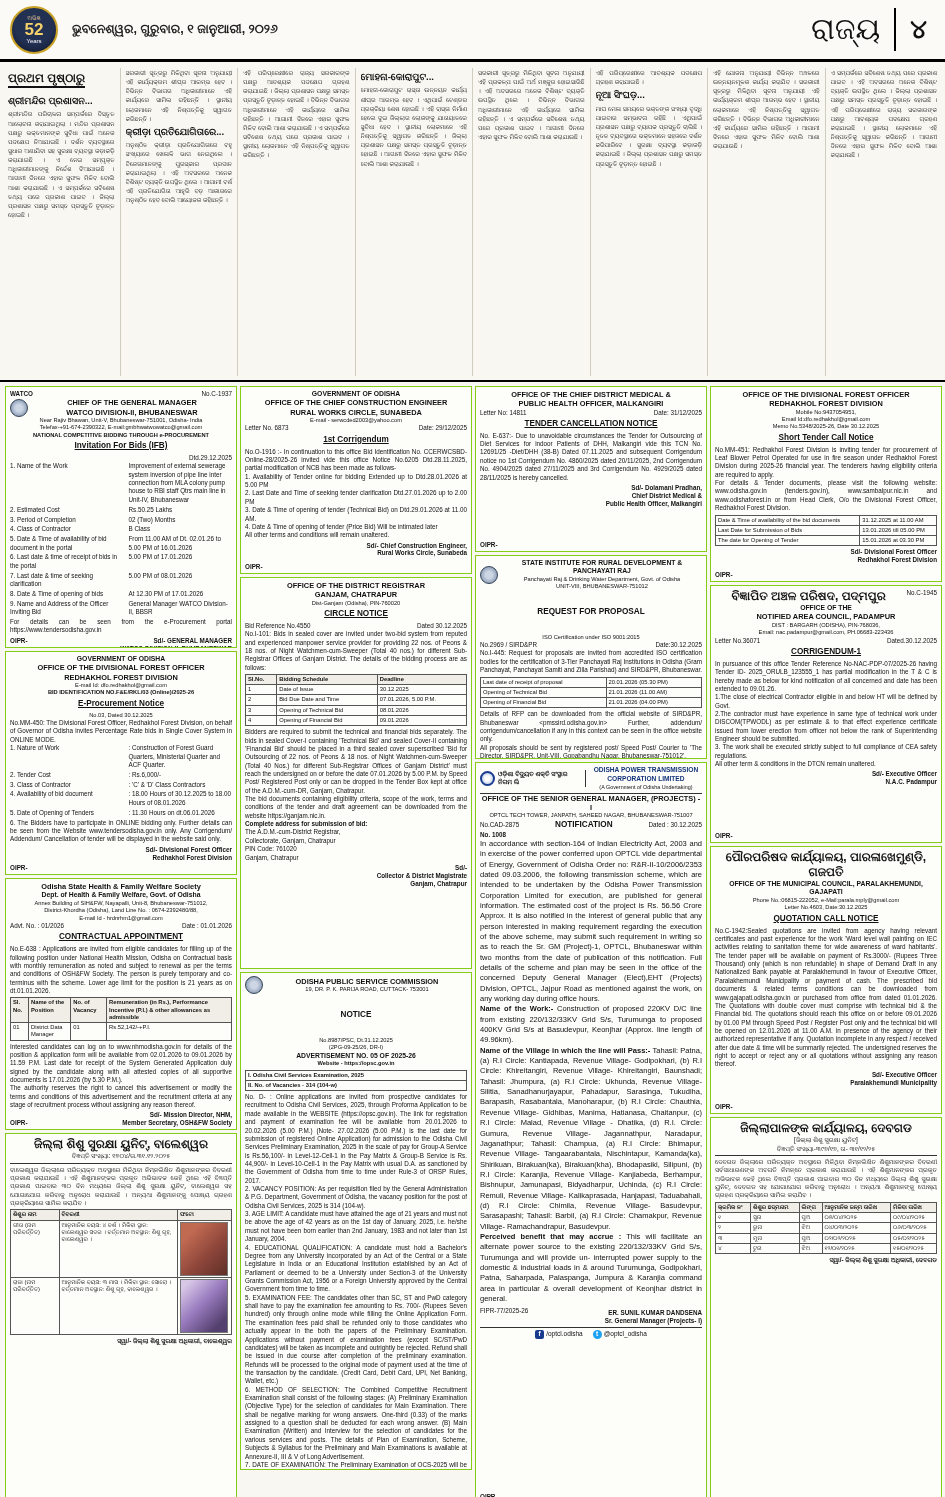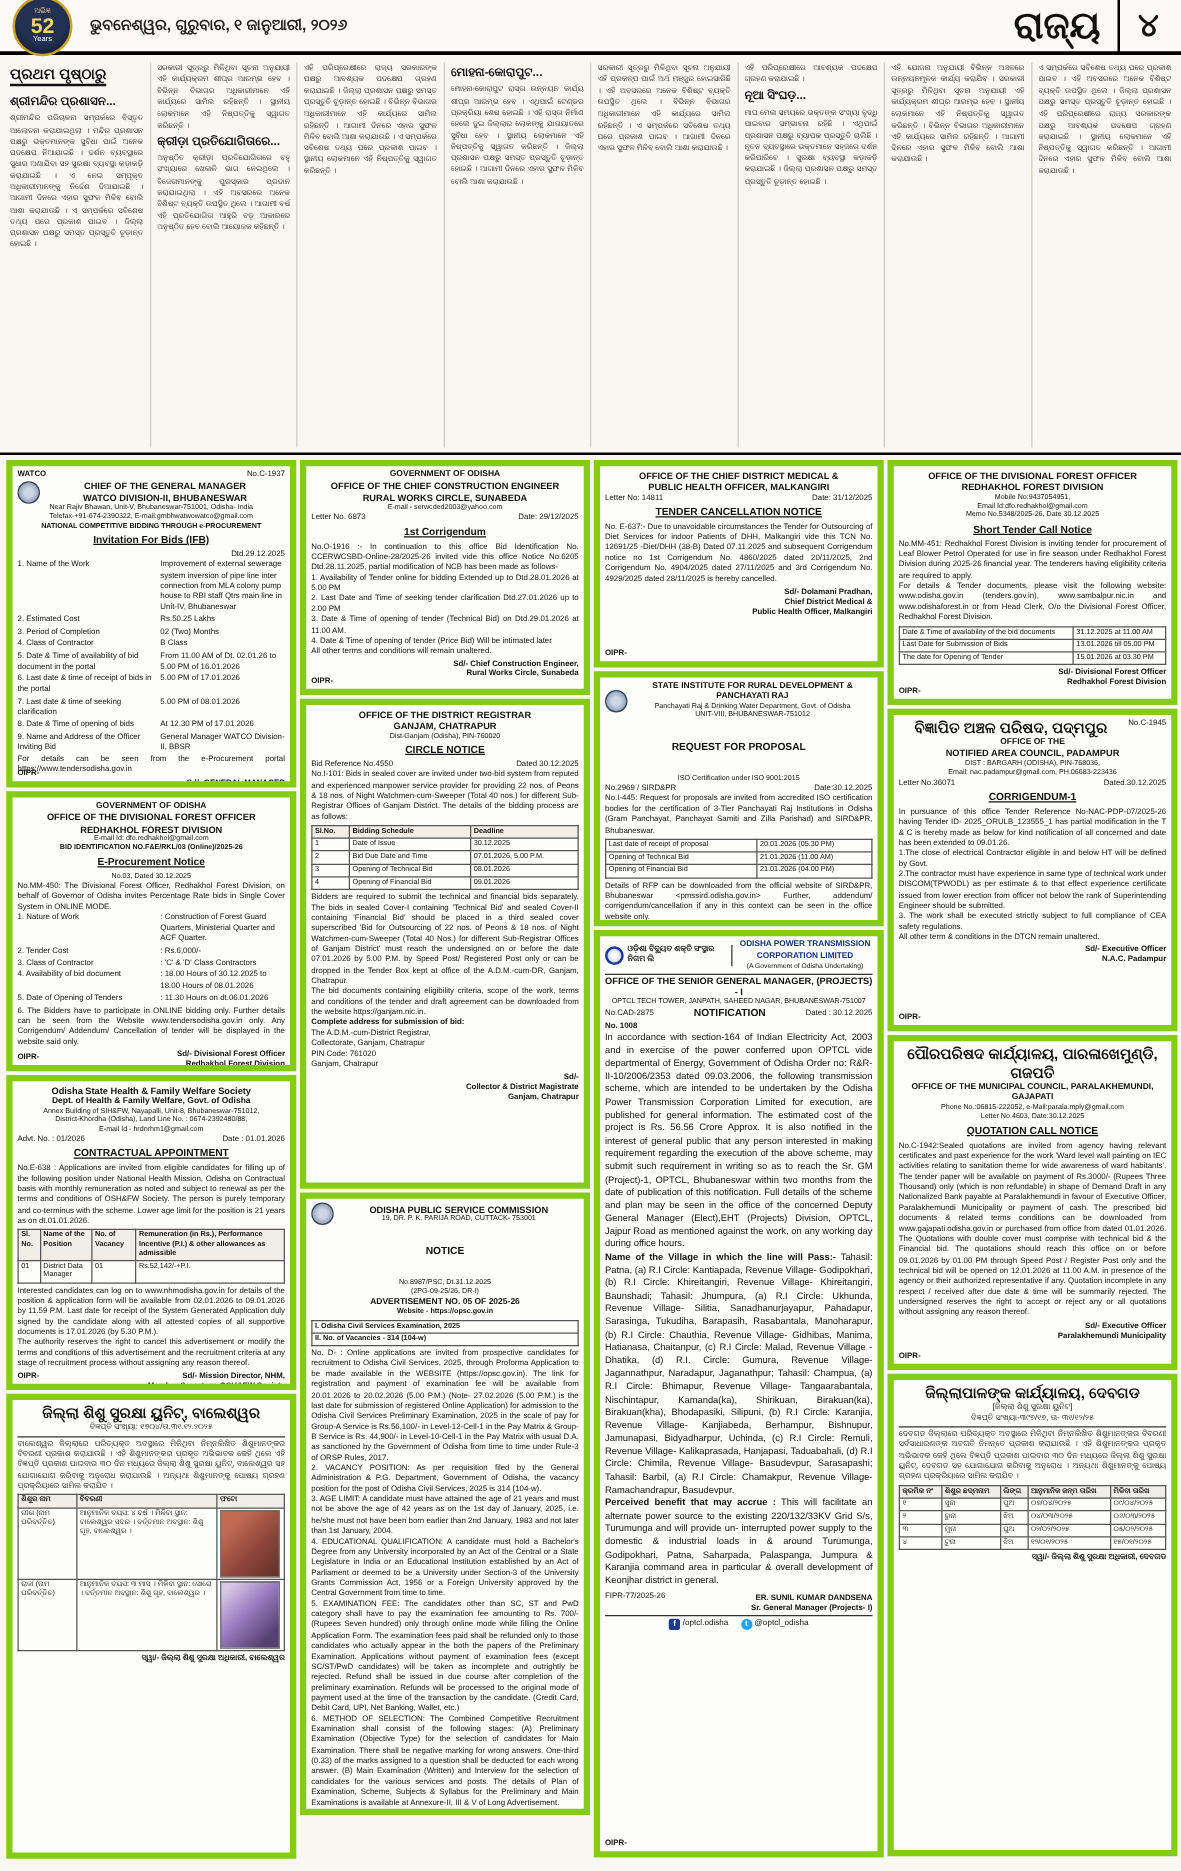--- a/index.html
+++ b/index.html
@@ -1,39 +1,39 @@
 <!DOCTYPE html>
 <html><head>
 <meta charset="utf-8">
 <style>
   *{box-sizing:border-box;margin:0;padding:0}
   html,body{background:#e8e6df}
   body{width:945px;font-family:"Liberation Sans",sans-serif;color:#111}
   .page{position:relative;width:945px;height:1497px;background:#f8f7f2;overflow:hidden;margin:0 auto}
   
-  .masthead{height:44px;display:flex;align-items:center;padding:4px 10px;border-bottom:3px solid #000;background:#fbfaf6}
+  .masthead{height:62px;display:flex;align-items:center;padding:4px 10px;border-bottom:3px solid #000;background:#fbfaf6}
   .badge{width:48px;height:48px;border-radius:50%;background:radial-gradient(circle at 50% 38%,#223052 55%,#0c1226);border:2px solid #c9a227;color:#f5d36a;display:flex;flex-direction:column;align-items:center;justify-content:center;line-height:1;flex:0 0 auto}
   .badge .b1{font-size:6px;color:#ffd9a0}
   .badge .b2{font-size:17px;font-weight:bold}
   .badge .b3{font-size:6px;color:#fff}
   .dateline{margin-left:14px;font-size:12.5px;font-weight:bold;color:#222}
   .mast-right{margin-left:auto;display:flex;align-items:stretch}
-  .section-name{font-size:30px;font-weight:bold;padding:0 14px;align-self:center}
+  .section-name{font-size:30px;font-weight:normal;padding:0 14px;align-self:center}
   .page-num{font-size:26px;font-weight:bold;border-left:2px solid #000;padding:6px 8px 6px 14px;align-self:center}
   
   .front-band{display:flex;gap:5px;padding:6px 8px 4px;height:320px;border-bottom:2px solid #000;overflow:hidden}
   .fcol{flex:1;min-width:0;border-right:1px solid #cfccc0;padding-right:5px;overflow:hidden}
   .fcol:last-child{border-right:none;padding-right:0}
   .kicker{display:inline-block;font-size:12px;font-weight:bold;border-bottom:2.5px solid #111;margin-bottom:4px;padding-bottom:1px}
   .fhead{font-size:9.5px;font-weight:bold;margin:3px 0;line-height:1.2}
   .fbody{font-size:6.1px;line-height:1.5;text-align:justify;color:#1c1c1c;word-break:break-word}
   
   .notices{display:flex;gap:3px;padding:4px 5px;align-items:flex-start}
   .ncol{width:232px;display:flex;flex-direction:column;gap:3px;flex:0 0 auto}
-  .box{border:5px solid #84cc16;background:#fdfdfa;padding:3px 4px;font-size:6.3px;line-height:1.33;overflow:hidden;position:relative;width:100%}
+  .box{border:1px solid #84cc16;background:#fdfdfa;padding:3px 4px;font-size:6.3px;line-height:1.33;overflow:hidden;position:relative;width:100%}
   .bt1{font-weight:bold;font-size:7.4px;text-align:center;line-height:1.25}
   .bt1s{font-weight:bold;font-size:6.8px;text-align:center;line-height:1.25}
   .bt2{font-size:5.7px;text-align:center;line-height:1.3}
   .bh{font-weight:bold;font-size:8.2px;text-align:center;text-decoration:underline;margin:2px 0}
   .bhn{font-weight:bold;font-size:8.2px;text-align:center;margin:16px 0}
   .row2{display:flex;justify-content:space-between;gap:4px}
   .just{text-align:justify}
   .sg{text-align:right;font-weight:bold;margin-top:2px;line-height:1.25}
   .oipr{position:absolute;left:4px;bottom:2px;font-weight:bold}
   .boxtable{width:100%;border-collapse:collapse;margin:2px 0}
@@ -456,20 +456,21 @@
         </div>
         <div class="bt1">OFFICE OF THE SENIOR GENERAL MANAGER, (PROJECTS) - I</div>
         <div class="bt2">OPTCL TECH TOWER, JANPATH, SAHEED NAGAR, BHUBANESWAR-751007</div>
         <div class="row2" style="align-items:center">
           <span>No.CAD-2875</span>
           <span class="bhn" style="margin:0">NOTIFICATION</span>
           <span>Dated : 30.12.2025</span>
         </div>
         <div class="small-b">No. 1008</div>
         <p class="optcl-body">In accordance with section-164 of Indian Electricity Act, 2003 and in exercise of the power conferred upon OPTCL vide departmental of Energy, Government of Odisha Order no: R&amp;R-II-10/2006/2353 dated 09.03.2006, the following transmission scheme, which are intended to be undertaken by the Odisha Power Transmission Corporation Limited for execution, are published for general information. The estimated cost of the project is Rs. 56.56 Crore Approx. It is also notified in the interest of general public that any person interested in making requirement regarding the execution of the above scheme, may submit such requirement in writing so as to reach the Sr. GM (Project)-1, OPTCL, Bhubaneswar within two months from the date of publication of this notification. Full details of the scheme and plan may be seen in the office of the concerned Deputy General Manager (Elect),EHT (Projects) Division, OPTCL, Jajpur Road as mentioned against the work, on any working day during office hours.</p>
+        <p class="optcl-body"><span class="b">Name of the Work:-</span> <span>Construction of proposed 220KV D/C line from existing 220/132/33KV Grid S/s, Turumunga to proposed 400KV Grid S/s at Basudevpur, Keonjhar (Approx. line length of 49.96km).</span></p>
         <p class="optcl-body"><span class="b">Name of the Village in which the line will Pass:-</span> <span>Tahasil: Patna, (a) R.I Circle: Kantiapada, Revenue Village- Godipokhari, (b) R.I Circle: Khireitangiri, Revenue Village- Khireitangiri, Baunshadi; Tahasil: Jhumpura, (a) R.I Circle: Ukhunda, Revenue Village- Silitia, Sanadhanurjayapur, Pahadapur, Sarasinga, Tukudiha, Barapasih, Rasabantala, Manoharapur, (b) R.I Circle: Chauthia, Revenue Village- Gidhibas, Manima, Hatianasa, Chaitanpur, (c) R.I Circle: Malad, Revenue Village - Dhatika, (d) R.I. Circle: Gumura, Revenue Village- Jagannathpur, Naradapur, Jaganathpur; Tahasil: Champua, (a) R.I Circle: Bhimapur, Revenue Village- Tangaarabantala, Nischintapur, Kamanda(ka), Shirikuan, Birakuan(ka), Birakuan(kha), Bhodapasiki, Silipuni, (b) R.I Circle: Karanjia, Revenue Village- Kanjiabeda, Berhampur, Bishnupur, Jamunapasi, Bidyadharpur, Uchinda, (c) R.I Circle: Remuli, Revenue Village- Kalikaprasada, Hanjapasi, Taduabahali, (d) R.I Circle: Chimila, Revenue Village- Basudevpur, Sarasapashi; Tahasil: Barbil, (a) R.I Circle: Chamakpur, Revenue Village- Ramachandrapur, Basudevpur.</span></p>
         <p class="optcl-body"><span class="b">Perceived benefit that may accrue :</span> <span>This will facilitate an alternate power source to the existing 220/132/33KV Grid S/s, Turumunga and will provide un- interrupted power supply to the domestic &amp; industrial loads in &amp; around Turumunga, Godipokhari, Patna, Saharpada, Palaspanga, Jumpura &amp; Karanjia command area in particular &amp; overall development of Keonjhar district in general.</span></p>
         <div class="row2" style="margin-top:3px">
           <span>FIPR-77/2025-26</span>
           <span class="sg"><span>ER. SUNIL KUMAR DANDSENA</span><br><span>Sr. General Manager (Projects- I)</span></span>
         </div>
         <div class="social">
           <span><span class="sic">f</span><span>/optcl.odisha</span></span>
           <span><span class="sic t">t</span><span>@optcl_odisha</span></span>
         </div>

